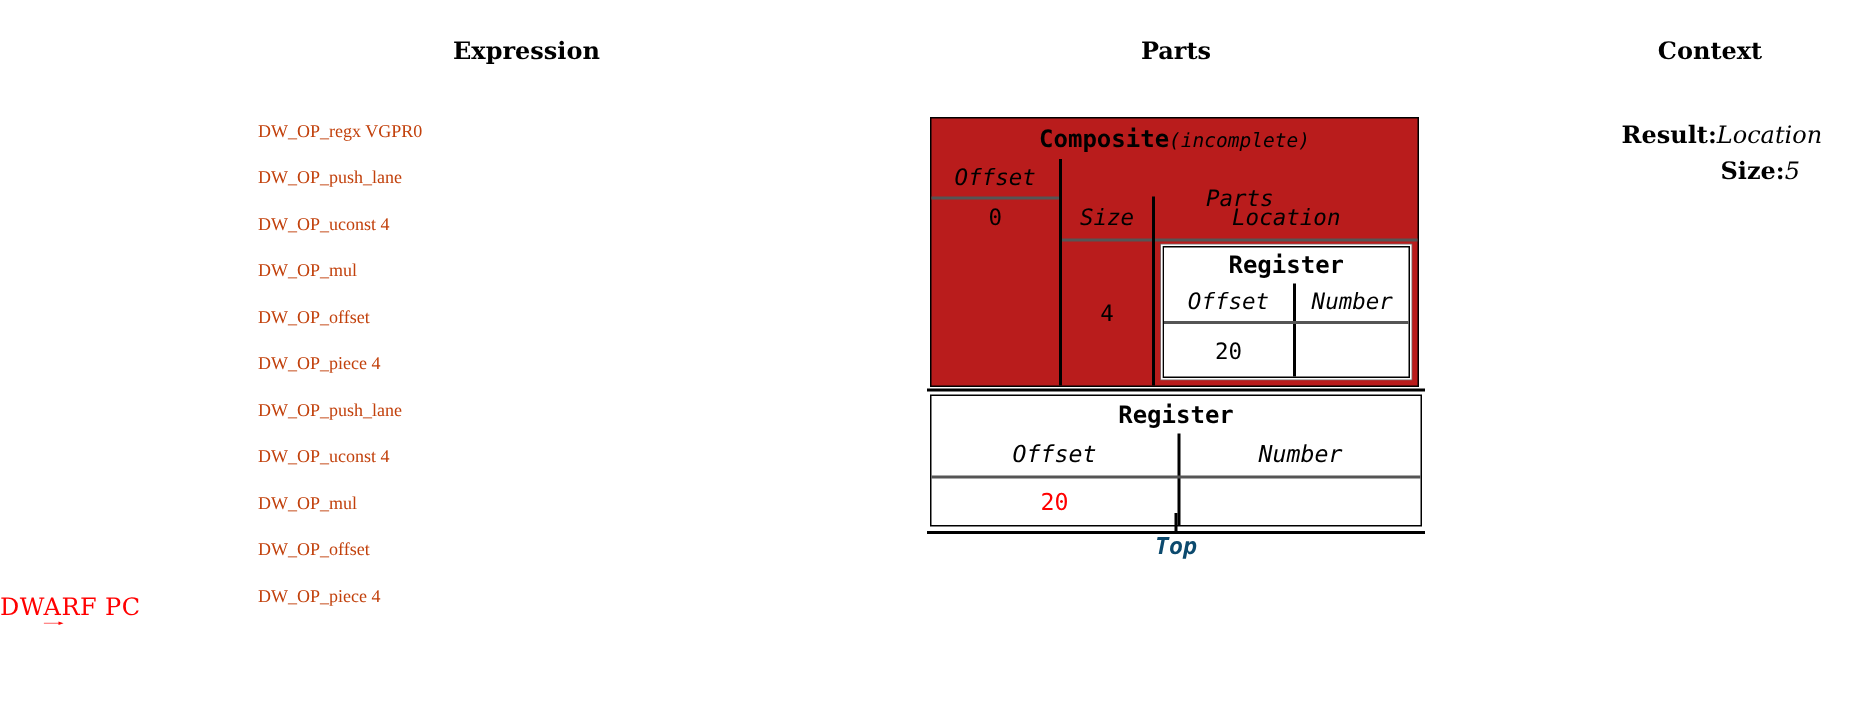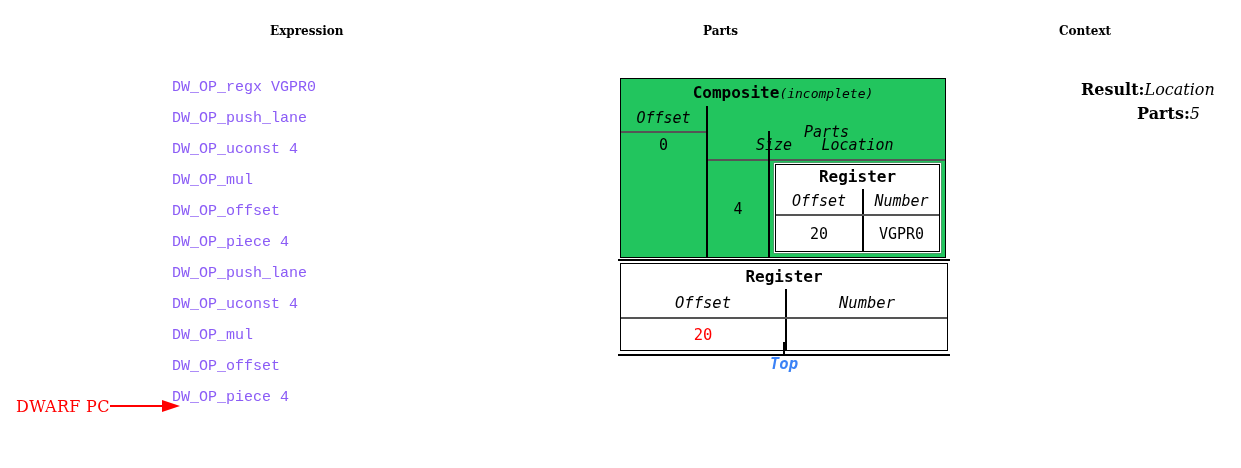--- a/index.html
+++ b/index.html
@@ -14,65 +14,66 @@
     font-family: "DejaVu Serif", serif;
     color: #000000;
     overflow: hidden;
   }
   .abs { position: absolute; }
 
   
   .col-header {
     font-family: "DejaVu Serif", serif;
     font-weight: bold;
-    font-size: 12px;
-    text-align: left;
+    font-size: 16px;
+    text-align: center;
     white-space: nowrap;
   }
 
   
   #expression-list {
     left: 172px;
     top: 72px;
     width: 300px;
   }
   .expr-line {
-    font-family: Liberation Mono, monospace;
-    font-size: 15px;
+    font-family: Liberation Serif, serif;
+    font-size: 12px;
     line-height: 31px;
     height: 31px;
-    color: #8b5cf6;
+    color: #c2410c;
     white-space: pre;
   }
 
   
   #dwarf-pc-pointer {
-    left: 16px;
+    left: 0;
     top: 395px;
     height: 22px;
     display: flex;
-    align-items: center;
+    align-items: flex-start;
     color: #ff0000;
+    flex-direction: column;
   }
   #dwarf-pc-pointer .pc-label {
     font-family: "DejaVu Serif", serif;
     font-size: 16px;
     color: #ff0000;
     white-space: nowrap;
     letter-spacing: 0.3px;
   }
   #dwarf-pc-pointer .pc-arrow {
     display: block;
     margin-left: 0px;
   }
 
   .tbl {
     position: absolute;
     box-sizing: border-box;
-    background: #22c55e;
+    background: #b91c1c;
   }
 
   
   #composite-table {
     left: 620px;
     top: 78px;
     width: 326px;
     height: 180px;
     border: 1.5px solid #000;
   }
@@ -153,21 +154,20 @@
 
   #composite-size-head {
     position: absolute;
     left: 87px; top: 53px;
     width: 60px; height: 27px;
     line-height: 27px;
     text-align: center;
     font-family: "DejaVu Sans Mono", monospace;
     font-style: italic;
     font-size: 15px;
-    padding-left: 36px;
   }
   #composite-size-rule {
     position: absolute;
     left: 87px; top: 80px;
     width: 60px; height: 2px;
     background: #555;
   }
   #composite-size-val {
     position: absolute;
     left: 87px; top: 82px;
@@ -358,21 +358,21 @@
   }
   #top-marker-label {
     position: absolute;
     left: 620px; top: 355px;
     width: 328px;
     text-align: center;
     font-family: "DejaVu Sans Mono", monospace;
     font-style: italic;
     font-weight: bold;
     font-size: 15.5px;
-    color: #3b82f6;
+    color: #0c4a6e;
   }
 
   
   #context-block {
     left: 1040px;
     top: 78px;
     width: 200px;
     text-align: right;
     padding-right: 40px;
     box-sizing: border-box;
@@ -437,21 +437,20 @@
   <div id="composite-location-head">Location</div>
   <div id="composite-location-rule"></div>
 
   <div id="nested-register-table">
     <div id="nested-register-title">Register</div>
     <div id="nested-register-vdiv"></div>
     <div id="nested-reg-offset-head">Offset</div>
     <div id="nested-reg-number-head">Number</div>
     <div id="nested-reg-rule"></div>
     <div id="nested-reg-offset-val">20</div>
-    <div id="nested-reg-number-val">VGPR0</div>
   </div>
 </div>
 
 <div id="top-register-outer-top"></div>
 <div class="tbl" id="top-register-table">
   <div id="top-register-title">Register</div>
   <div id="top-register-vdiv"></div>
   <div id="top-reg-offset-head">Offset</div>
   <div id="top-reg-number-head">Number</div>
   <div id="top-reg-rule"></div>
@@ -459,15 +458,15 @@
 </div>
 <div id="top-register-outer-bottom"></div>
 <div id="top-marker-tick"></div>
 <div id="top-marker-label">Top</div>
 
 <div class="abs" id="context-block">
   <div class="ctx-line">
     <span class="ctx-key">Result:</span><span class="ctx-val">Location</span>
   </div>
   <div class="ctx-line">
-    <span class="ctx-key">Parts:</span><span class="ctx-val">5</span>
+    <span class="ctx-key">Size:</span><span class="ctx-val">5</span>
   </div>
 </div>
 
 </body></html>

